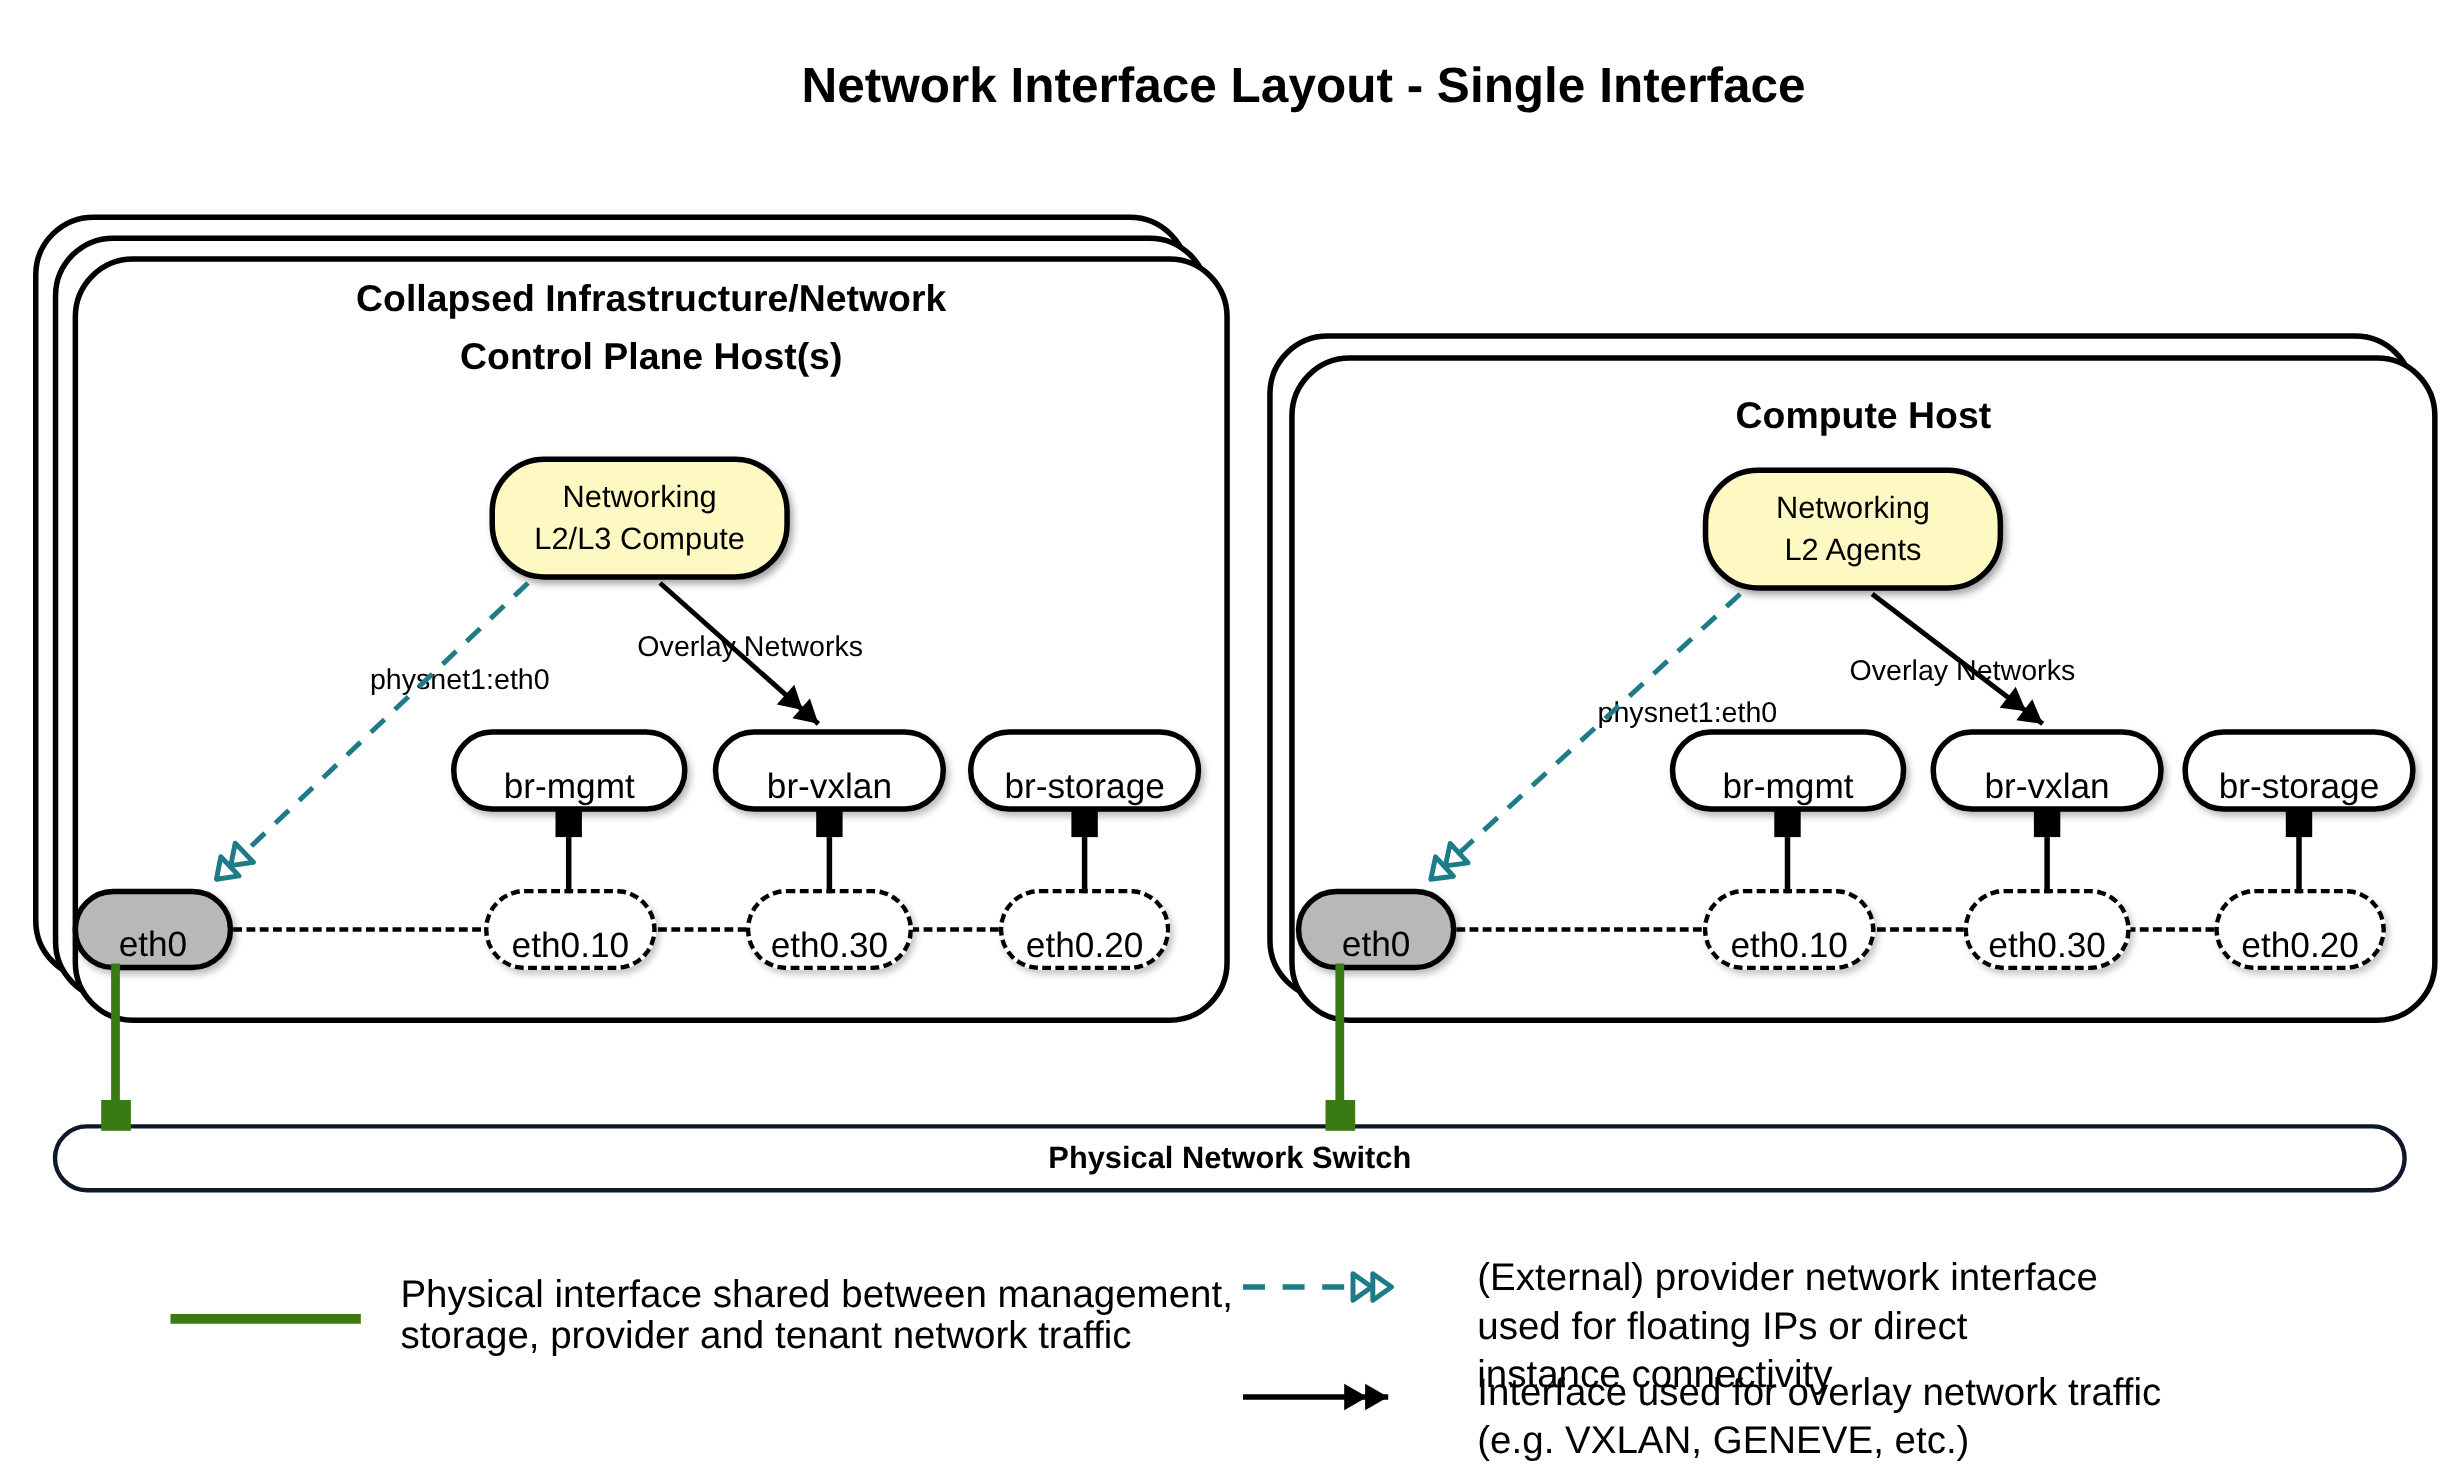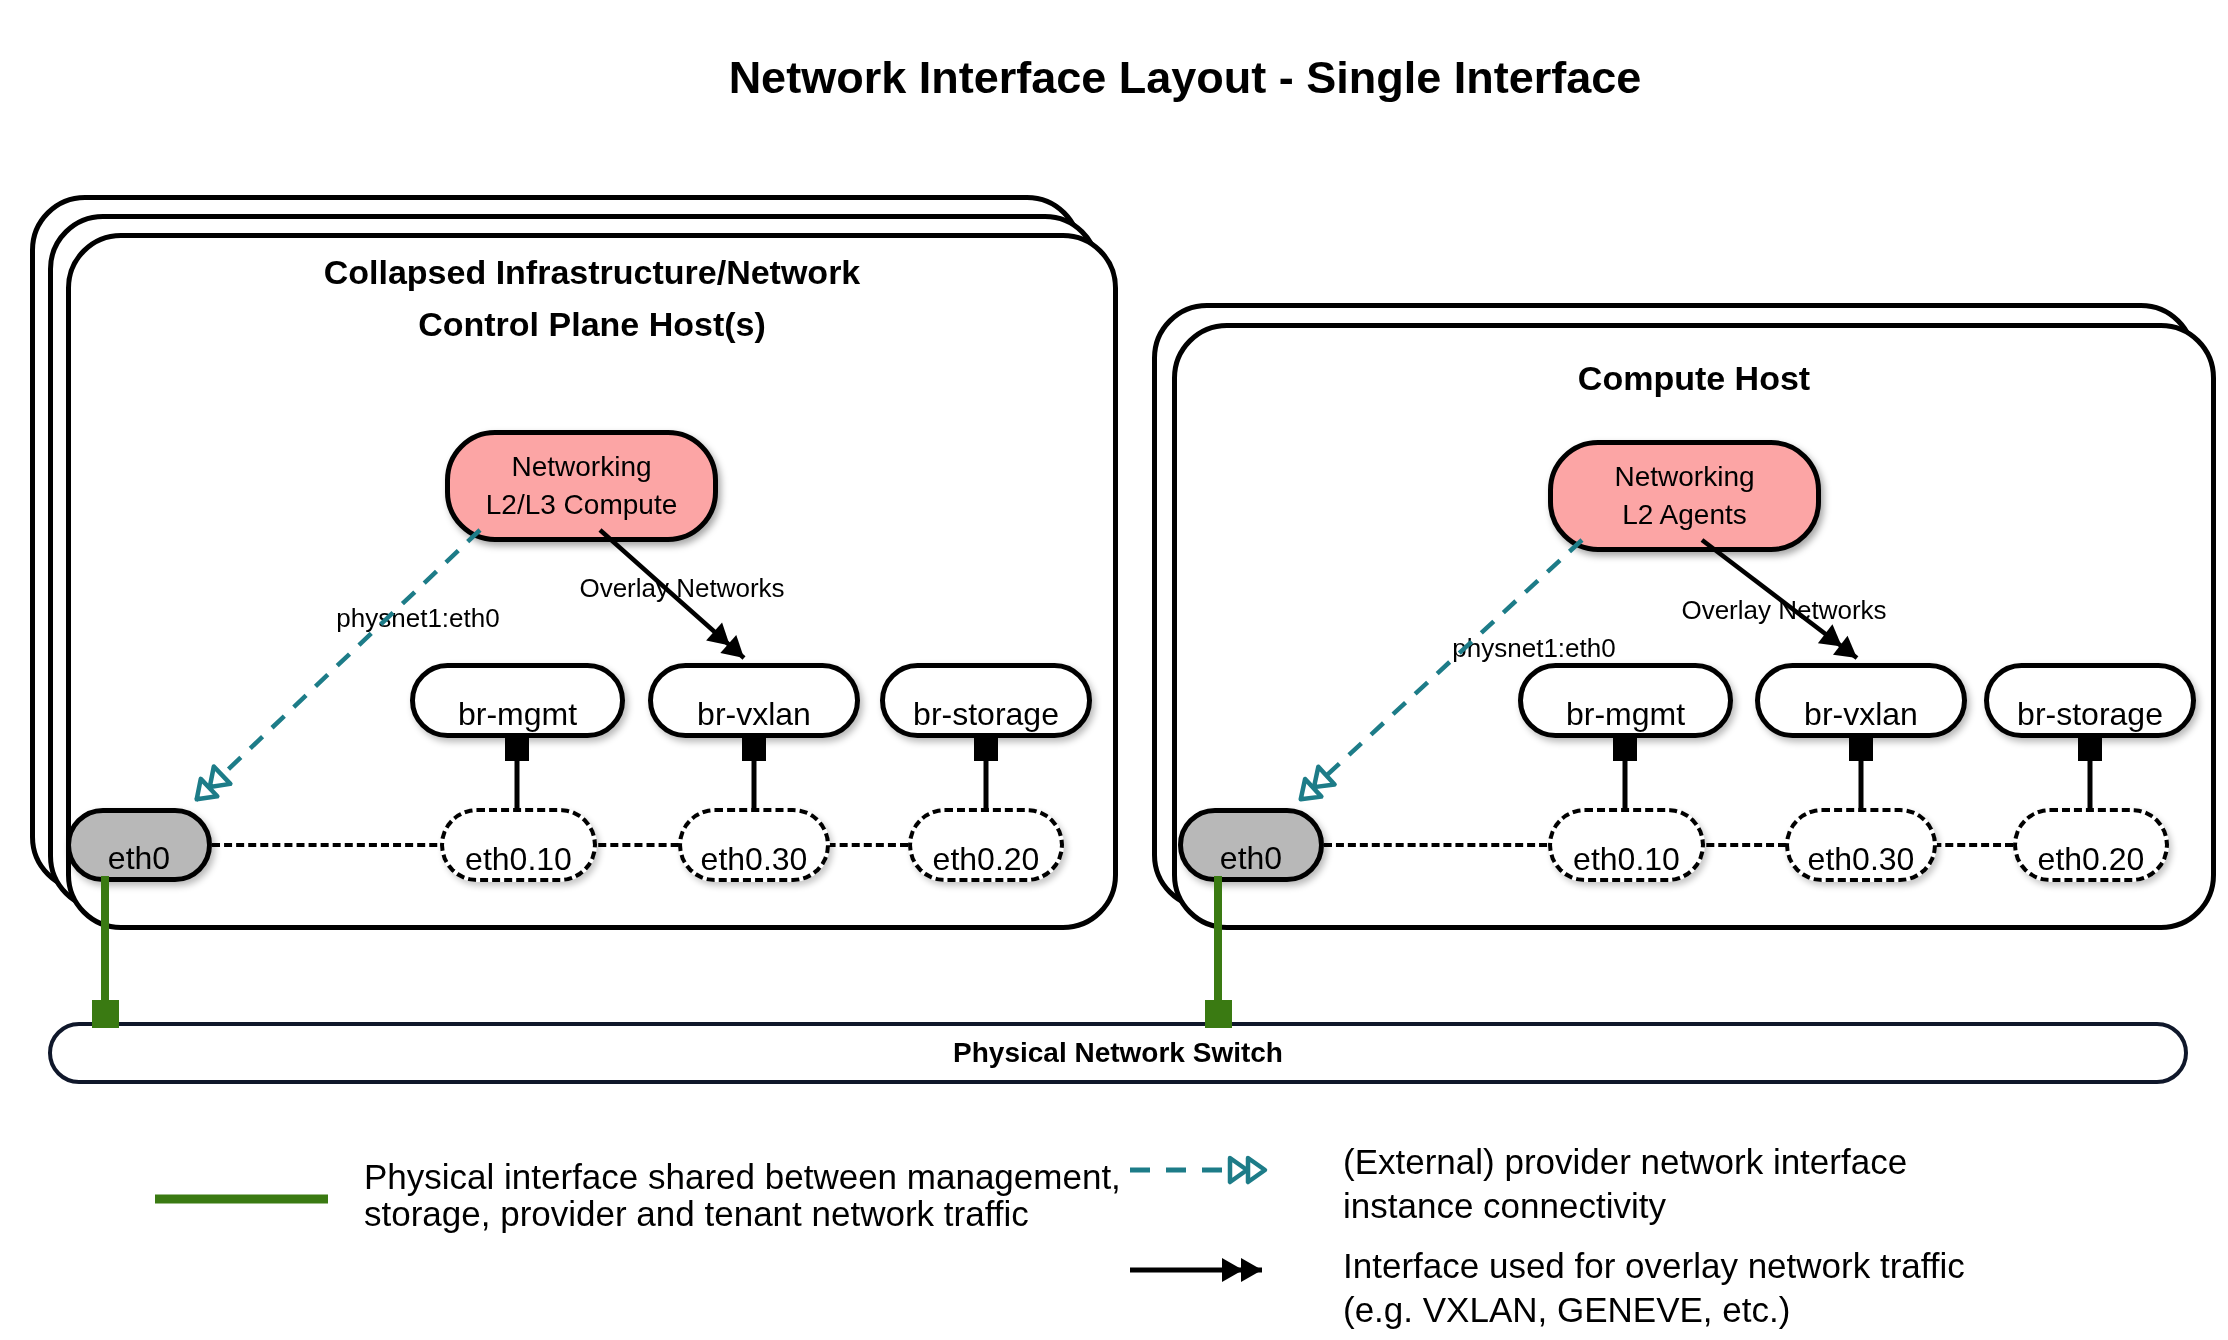--- a/index.html
+++ b/index.html
@@ -8,23 +8,23 @@
   *{box-sizing:border-box;}
 
   .page-title{position:absolute;left:540px;top:52px;width:1290px;text-align:center;
               font-size:45px;font-weight:bold;z-index:2;}
 
   .host-layer{position:absolute;background:#fff;border:5px solid #000;border-radius:55px;z-index:0;}
 
   .host-title{position:absolute;font-weight:bold;font-size:34px;line-height:52px;
               text-align:center;z-index:2;}
 
-  .agent{position:absolute;background:#fca5a5;border:5px solid #000;border-radius:50px;
+  .agent{position:absolute;background:#fef9c3;border:5px solid #000;border-radius:50px;
          display:flex;flex-direction:column;align-items:center;justify-content:center;
-         font-size:28px;line-height:38px;z-index:2;box-shadow:3px 4px 7px rgba(0,0,0,.35);margin-top:15px;}
+         font-size:28px;line-height:38px;z-index:2;box-shadow:3px 4px 7px rgba(0,0,0,.35);}
 
   .arrow-label{position:absolute;font-size:26px;white-space:nowrap;
                transform:translate(-50%,-50%);z-index:2;}
 
   .pill{position:absolute;background:#fff;border:5px solid #000;border-radius:40px;
         display:flex;align-items:flex-end;justify-content:center;font-size:32px;z-index:2;
         box-shadow:3px 4px 7px rgba(0,0,0,.28);}
   .pill.dashed{border:4px dashed #000;box-shadow:3px 4px 6px rgba(0,0,0,.22);}
   .pill.gray{background:#b8b8b8;}
 
@@ -131,20 +131,21 @@
   <div class="switch-bar">
     <span>Physical Network Switch</span>
   </div>
 
   <div class="legend-text tight" style="left:364px;top:1158px;">
     <div>Physical interface shared between management,</div>
     <div>storage, provider and tenant network traffic</div>
   </div>
   <div class="legend-text" style="left:1343px;top:1140px;">
     <div>(External) provider network interface</div>
+    <div>used for floating IPs or direct</div>
     <div>instance connectivity</div>
   </div>
   <div class="legend-text" style="left:1343px;top:1244px;">
     <div>Interface used for overlay network traffic</div>
     <div>(e.g. VXLAN, GENEVE, etc.)</div>
   </div>
 
   <svg id="overlay" viewBox="0 0 2228 1340" xmlns="http://www.w3.org/2000/svg">
     <defs>
       <marker id="dblOpen" markerUnits="userSpaceOnUse" markerWidth="46" markerHeight="34" refX="40" refY="16" orient="auto">

